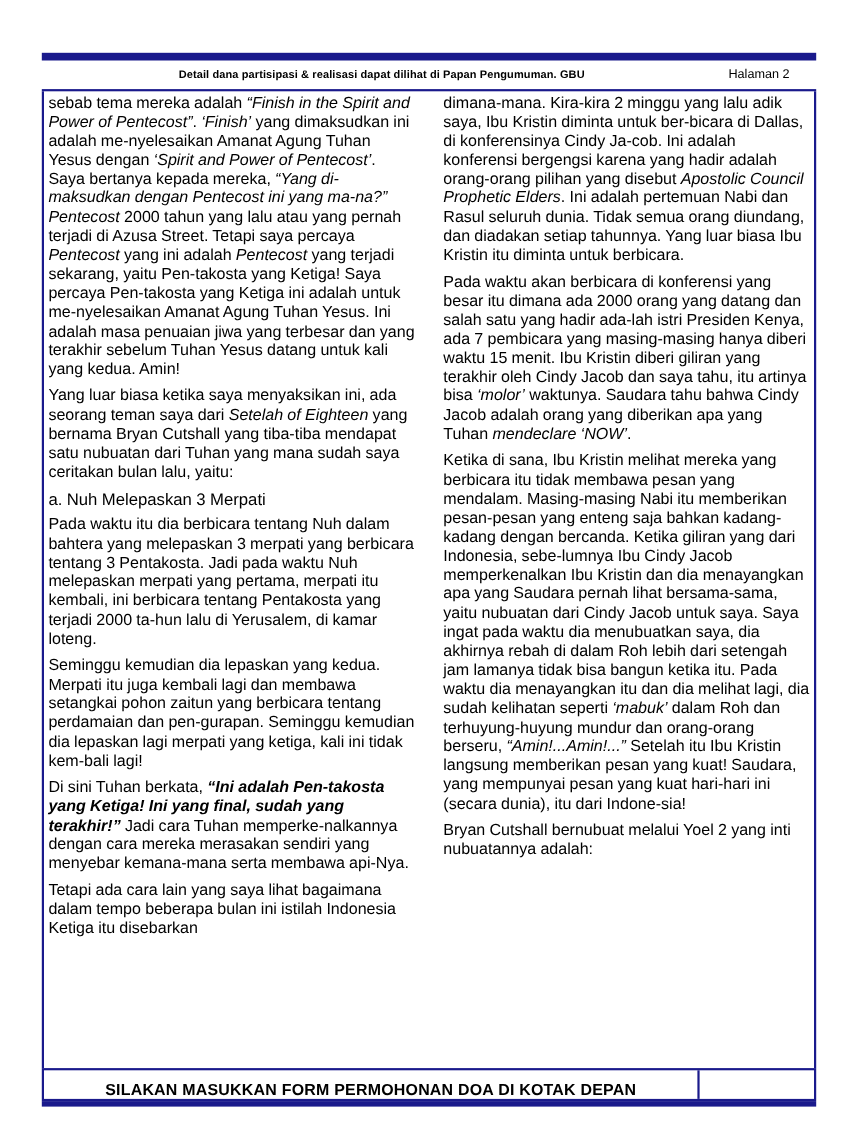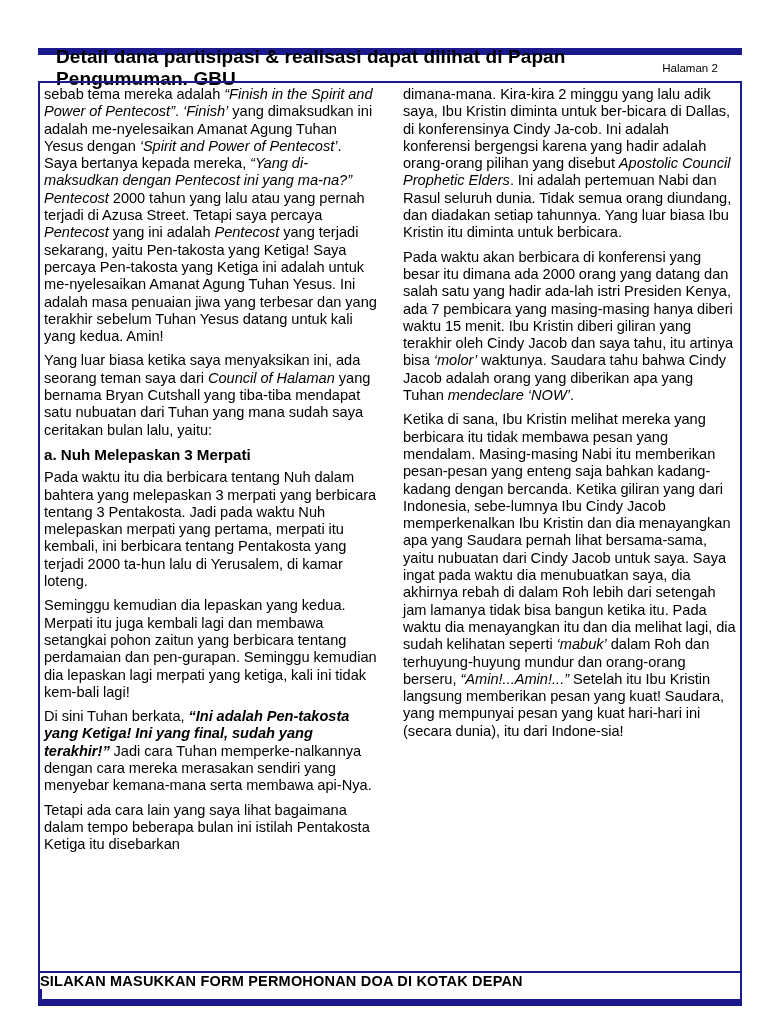--- a/index.html
+++ b/index.html
@@ -36,21 +36,22 @@
     position: absolute;
     left: 38px;
     top: 55px;
     width: 704px;
     height: 26px;
     display: flex;
     align-items: center;
   }
   .header-title {
     flex: 1;
-    font-size: 19px;
+    text-align: center;
+    font-size: 10px;
     font-weight: bold;
     letter-spacing: 0.1px;
     color: #000;
     padding-left: 18px;
   }
   .header-page {
     width: 104px;
     text-align: center;
     font-size: 11.5px;
     color: #000;
@@ -96,34 +97,33 @@
     text-align: left;
     word-spacing: -0.2px;
   }
   .col p.subhead {
     font-weight: bold;
     font-size: 15.2px;
     margin-top: 4px;
     margin-bottom: 6px;
   }
   .ital { font-style: italic; }
-  .bold { font-weight: bold; }
+  .bold { font-weight: normal; }
   .bolditalic { font-weight: bold; font-style: italic; }
   
   .footer-box {
     position: absolute;
     left: 38px;
     top: 971px;
     width: 704px;
     height: 30px;
     border: 2px solid #1a1a8c;
     box-sizing: border-box;
     display: flex;
-    align-items: flex-start;
-    flex-direction: column;
+    align-items: flex-end;
   }
   .footer-text {
     flex: 1;
     text-align: center;
     font-size: 14.5px;
     font-weight: bold;
     letter-spacing: 0.2px;
   }
   .footer-right {
     width: 104px;
@@ -151,31 +151,32 @@
     <div class="header-page">Halaman 2</div>
   </div>
 
   <div class="header-underline"></div>
 
   <div class="frame"></div>
 
   <div class="columns">
     <div class="col" id="col-left">
         <p><span>sebab tema mereka adalah </span><span class="ital">“Finish in the Spirit and Power of Pentecost”</span><span>. </span><span class="ital">‘Finish’</span><span> yang dimaksudkan ini adalah me-nyelesaikan Amanat Agung Tuhan Yesus dengan </span><span class="ital">‘Spirit and Power of Pentecost’</span><span>. Saya bertanya kepada mereka, </span><span class="ital">“Yang di-maksudkan dengan Pentecost ini yang ma-na?”</span><span> </span><span class="ital">Pentecost</span><span> 2000 tahun yang lalu atau yang pernah terjadi di Azusa Street. Tetapi saya percaya </span><span class="ital">Pentecost</span><span> yang ini adalah </span><span class="ital">Pentecost</span><span> yang terjadi sekarang, yaitu Pen-takosta yang Ketiga! Saya percaya Pen-takosta yang Ketiga ini adalah untuk me-nyelesaikan Amanat Agung Tuhan Yesus. Ini adalah masa penuaian jiwa yang terbesar dan yang terakhir sebelum Tuhan Yesus datang untuk kali yang kedua. Amin!</span></p>
-        <p><span>Yang luar biasa ketika saya menyaksikan ini, ada seorang teman saya dari </span><span class="ital">Council of Halaman</span><span> yang bernama Bryan Cutshall yang tiba-tiba mendapat satu nubuatan dari Tuhan yang mana sudah saya ceritakan bulan lalu, yaitu:</span></p>
+        <p><span>Yang luar biasa ketika saya menyaksikan ini, ada seorang teman saya dari </span><span class="ital">Setelah of Eighteen</span><span> yang bernama Bryan Cutshall yang tiba-tiba mendapat satu nubuatan dari Tuhan yang mana sudah saya ceritakan bulan lalu, yaitu:</span></p>
         <p class="subhead"><span class="bold">a.  Nuh Melepaskan 3 Merpati</span></p>
         <p><span>Pada waktu itu dia berbicara tentang Nuh dalam bahtera yang melepaskan 3 merpati yang berbicara tentang 3 Pentakosta. Jadi pada waktu Nuh melepaskan merpati yang pertama, merpati itu kembali, ini berbicara tentang Pentakosta yang terjadi 2000 ta-hun lalu di Yerusalem, di kamar loteng.</span></p>
         <p><span>Seminggu kemudian dia lepaskan yang kedua. Merpati itu juga kembali lagi dan membawa setangkai pohon zaitun yang berbicara tentang perdamaian dan pen-gurapan. Seminggu kemudian dia lepaskan lagi merpati yang ketiga, kali ini tidak kem-bali lagi!</span></p>
         <p><span>Di sini Tuhan berkata, </span><span class="bolditalic">“Ini adalah Pen-takosta yang Ketiga! Ini yang final, sudah yang terakhir!”</span><span> Jadi cara Tuhan memperke-nalkannya dengan cara mereka merasakan sendiri yang menyebar kemana-mana serta membawa api-Nya.</span></p>
-        <p><span>Tetapi ada cara lain yang saya lihat bagaimana dalam tempo beberapa bulan ini istilah Pentakosta Ketiga itu disebarkan</span></p>
+        <p><span>Tetapi ada cara lain yang saya lihat bagaimana dalam tempo beberapa bulan ini istilah Indonesia Ketiga itu disebarkan</span></p>
       </div>
     <div class="col" id="col-right">
         <p><span>dimana-mana. Kira-kira 2 minggu yang lalu adik saya, Ibu Kristin diminta untuk ber-bicara di Dallas, di konferensinya Cindy Ja-cob. Ini adalah konferensi bergengsi karena yang hadir  adalah orang-orang pilihan yang disebut </span><span class="ital">Apostolic Council Prophetic Elders</span><span>. Ini adalah pertemuan Nabi dan Rasul seluruh dunia. Tidak semua orang diundang, dan diadakan setiap tahunnya. Yang luar biasa Ibu Kristin itu diminta untuk berbicara.</span></p>
         <p><span>Pada waktu akan berbicara di konferensi yang besar itu dimana ada 2000 orang yang datang dan salah satu yang hadir ada-lah istri Presiden Kenya, ada 7 pembicara yang masing-masing hanya diberi waktu 15 menit. Ibu Kristin diberi giliran yang terakhir oleh Cindy Jacob dan saya tahu, itu artinya bisa </span><span class="ital">‘molor’</span><span> waktunya. Saudara tahu bahwa Cindy Jacob adalah orang yang diberikan apa yang Tuhan </span><span class="ital">mendeclare ‘NOW’</span><span>.</span></p>
         <p><span>Ketika di sana, Ibu Kristin melihat mereka yang berbicara itu tidak membawa pesan yang mendalam. Masing-masing Nabi itu memberikan pesan-pesan yang enteng saja bahkan kadang-kadang dengan bercanda. Ketika giliran yang dari Indonesia, sebe-lumnya Ibu Cindy Jacob memperkenalkan Ibu Kristin dan dia menayangkan apa yang Saudara pernah lihat bersama-sama, yaitu nubuatan dari Cindy Jacob untuk saya. Saya ingat pada waktu dia menubuatkan saya, dia akhirnya rebah di dalam Roh lebih dari setengah jam lamanya tidak bisa bangun ketika itu. Pada waktu dia menayangkan itu dan dia melihat lagi, dia sudah kelihatan seperti </span><span class="ital">‘mabuk’</span><span> dalam Roh dan terhuyung-huyung mundur dan orang-orang berseru, </span><span class="ital">“Amin!...Amin!...”</span><span> Setelah itu Ibu Kristin langsung memberikan pesan yang kuat! Saudara, yang mempunyai pesan yang kuat hari-hari ini (secara dunia), itu dari Indone-sia!</span></p>
+        <p><span>Bryan Cutshall bernubuat melalui </span><span class="bold">Yoel 2</span><span> yang inti nubuatannya adalah:</span></p>
       </div>
   </div>
 
   <div class="footer-box">
     <div class="footer-text">SILAKAN MASUKKAN FORM PERMOHONAN DOA DI KOTAK DEPAN</div>
     <div class="footer-right"></div>
   </div>
 
   <div class="bottom-rule"></div>
 

